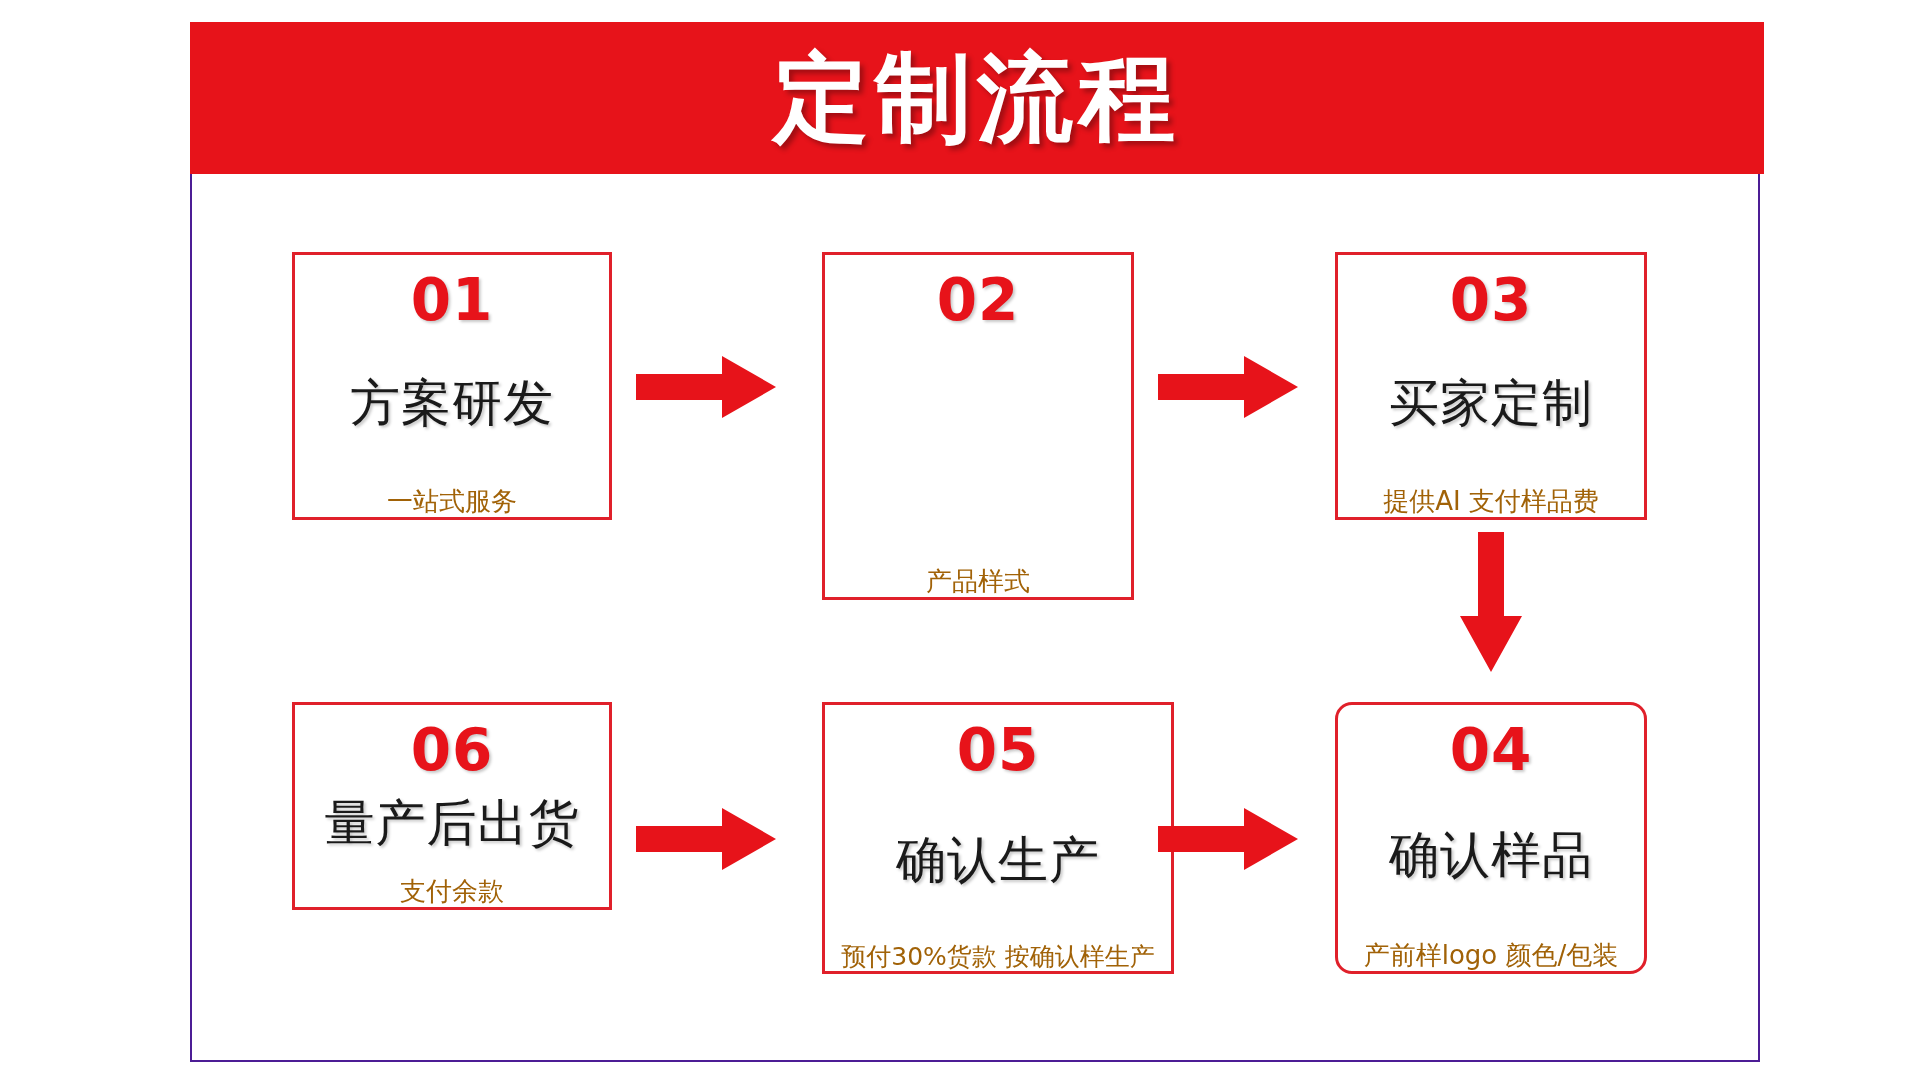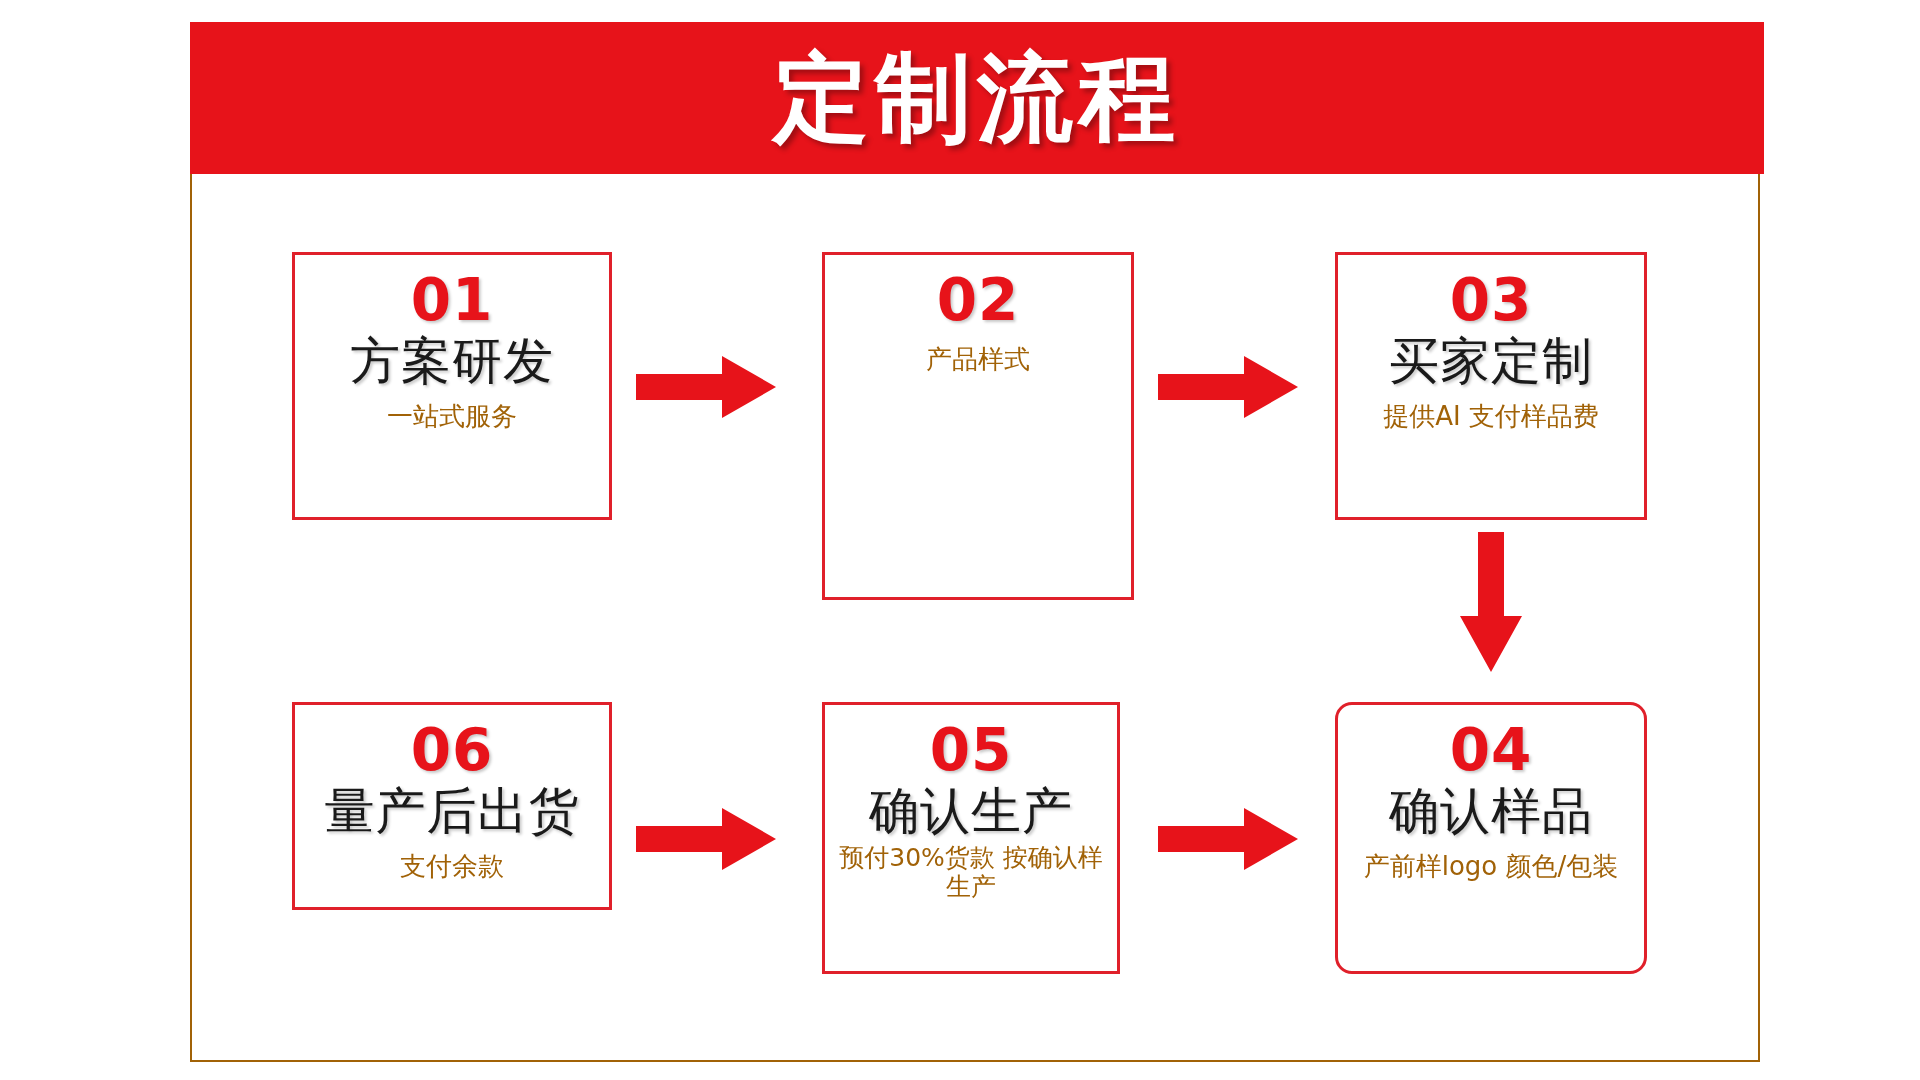--- a/index.html
+++ b/index.html
@@ -15,21 +15,21 @@
   }
 
   
   #poster {
     position: absolute;
     left: 190px;
     top: 22px;
     width: 1570px;
     height: 1040px;
     box-sizing: border-box;
-    border: 2px solid #a16207;
+    border: 2px solid #4c1d95;
     background: #ffffff;
   }
 
   
   #title-banner {
     position: absolute;
     left: -2px;
     top: -2px;
     width: 1574px;
     height: 152px;
@@ -50,21 +50,21 @@
 
   
   .step-box {
     position: absolute;
     box-sizing: border-box;
     border: 3px solid #e0202a;
     background: #ffffff;
     display: flex;
     flex-direction: column;
     align-items: center;
-    justify-content: flex-start;
+    justify-content: space-between;
     padding-top: 14px;
     overflow: hidden;
   }
   .step-num {
     color: #e7131a;
     font-size: 58px;
     font-weight: bold;
     line-height: 1.08;
     letter-spacing: 1px;
     font-family: "DejaVu Sans", "Liberation Sans", sans-serif;
@@ -94,21 +94,21 @@
     margin-top: 4px;
     font-size: 25px;
   }
 
   
   #box-01 { left: 100px;  top: 228px; width: 320px; height: 268px; }
   #box-02 { left: 630px;  top: 228px; width: 312px; height: 348px; }
   #box-03 { left: 1143px; top: 228px; width: 312px; height: 268px; }
   
   #box-06 { left: 100px;  top: 678px; width: 320px; height: 208px; }
-  #box-05 { left: 630px;  top: 678px; width: 298px; height: 272px; }
+  #box-05 { left: 630px;  top: 678px; width: 352px; height: 272px; }
   #box-04 { left: 1143px; top: 678px; width: 312px; height: 272px; border-radius: 17px; }
 
   
   .arrow-right {
     position: absolute;
     width: 140px;
     height: 66px;
   }
   .arrow-down {
     position: absolute;

